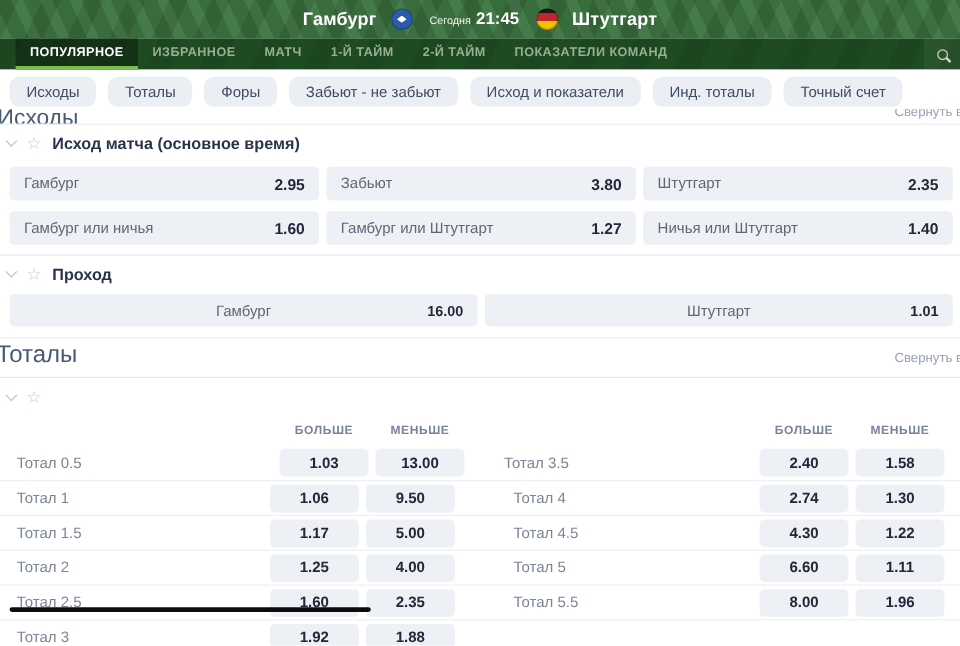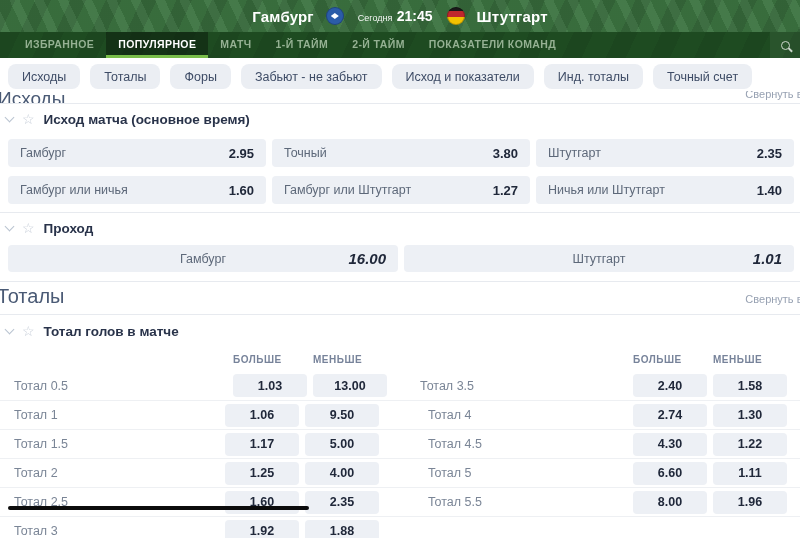--- a/index.html
+++ b/index.html
@@ -67,38 +67,38 @@
     display:flex; align-items:center; justify-content:space-between; padding:0 12px;
     font-family:inherit; cursor:pointer; }
   .odds-btn .lbl { font-size:12.5px; color:#5d6879; }
   .odds-btn .val { font-size:13px; font-weight:700; color:#20283a; }
 
   .wide-row { display:flex; gap:6px; margin:2px 6px 0 8px; }
   .wide-btn { flex:1; height:27px; background:#edf0f5; border:none; border-radius:4px;
     position:relative; display:flex; align-items:center; justify-content:center;
     font-family:inherit; cursor:pointer; }
   .wide-btn .lbl { font-size:12.5px; color:#5d6879; }
-  .wide-btn .val { position:absolute; right:12px; font-size:15px; font-weight:700; color:#20283a;font-style:italic; }
+  .wide-btn .val { position:absolute; right:12px; font-size:12px; font-weight:700; color:#20283a; }
 
   .gap8 { height:8px; } .gap9 { height:9px; }
 
   
   .big-head { height:32px; display:flex; align-items:flex-end; justify-content:space-between;
     padding:0 0 6px 0; overflow:hidden; position:relative; }
   .big-head .big-title { font-size:20px; color:#4a5a75; margin-left:-3px; }
   .big-head .collapse { position:absolute; right:-14px; bottom:9px; font-size:11px; color:#97a1b2;
     white-space:nowrap; cursor:pointer; }
 
   
   .t-headrow { height:24px; display:flex; }
   .t-half { width:400px; display:flex; align-items:center; }
   .t-half.left { padding:0 13px 0 14px; }
   .t-half.right { padding:0 13px 0 20px; }
   .t-fill { flex:1; }
-  .t-colhead { width:74px; text-align:left; font-size:10px; font-weight:700; color:#77839a;
+  .t-colhead { width:74px; text-align:center; font-size:10px; font-weight:700; color:#77839a;
     letter-spacing:0.5px; }
   .t-colgap { width:6px; }
 
   .t-row { height:29px; display:flex; align-items:center; }
   .t-row + .t-row { border-top:1px solid #eef0f3;gap:16px; }
   .t-label { flex:1; font-size:12.5px; color:#76markdown; color:#7a8596; }
   .t-btn { width:74px; height:23px; background:#edf0f5; border:none; border-radius:4px;
     font-family:inherit; font-size:12.5px; font-weight:700; color:#20283a; cursor:pointer; }
   .t-btn.hidden { visibility:hidden; }
 
@@ -118,22 +118,22 @@
     <span class="logo logo-home"></span>
     <span class="time-block">
       <span class="date">Сегодня</span>
       <span class="time">21:45</span>
     </span>
     <span class="logo logo-away"></span>
     <span class="team-name">Штутгарт</span>
   </div>
 
   <div class="nav">
+    <div class="nav-tab active">ПОПУЛЯРНОЕ</div>
     <div class="nav-tab">ИЗБРАННОЕ</div>
-    <div class="nav-tab active">ПОПУЛЯРНОЕ</div>
     <div class="nav-tab">МАТЧ</div>
     <div class="nav-tab">1-Й ТАЙМ</div>
     <div class="nav-tab">2-Й ТАЙМ</div>
     <div class="nav-tab">ПОКАЗАТЕЛИ КОМАНД</div>
     <div class="nav-spacer"></div>
     <div class="nav-search">
       <span class="mag"></span>
     </div>
   </div>
 
@@ -158,21 +158,21 @@
     <span class="star">☆</span>
     <span class="market-title">Исход матча (основное время)</span>
   </div>
 
   <div class="odds-row r1">
     <button class="odds-btn">
       <span class="lbl">Гамбург</span>
       <span class="val">2.95</span>
     </button>
     <button class="odds-btn">
-      <span class="lbl">Точный</span>
+      <span class="lbl">Забьют</span>
       <span class="val">3.80</span>
     </button>
     <button class="odds-btn">
       <span class="lbl">Штутгарт</span>
       <span class="val">2.35</span>
     </button>
   </div>
   <div class="odds-row r2">
     <button class="odds-btn">
       <span class="lbl">Гамбург или ничья</span>
@@ -212,21 +212,20 @@
 
   <div class="big-head">
     <span class="big-title">Тоталы</span>
     <span class="collapse">Свернуть все</span>
   </div>
   <div class="divider"></div>
 
   <div class="market-head" style="height:32px">
     <span class="chev"></span>
     <span class="star">☆</span>
-    <span class="market-title">Тотал голов в матче</span>
   </div>
 
   <div class="t-headrow">
     <div class="t-half left">
       <span class="t-fill"></span>
       <span class="t-colhead">БОЛЬШЕ</span>
       <span class="t-colgap"></span>
       <span class="t-colhead">МЕНЬШЕ</span>
     </div>
     <div class="t-half right">

